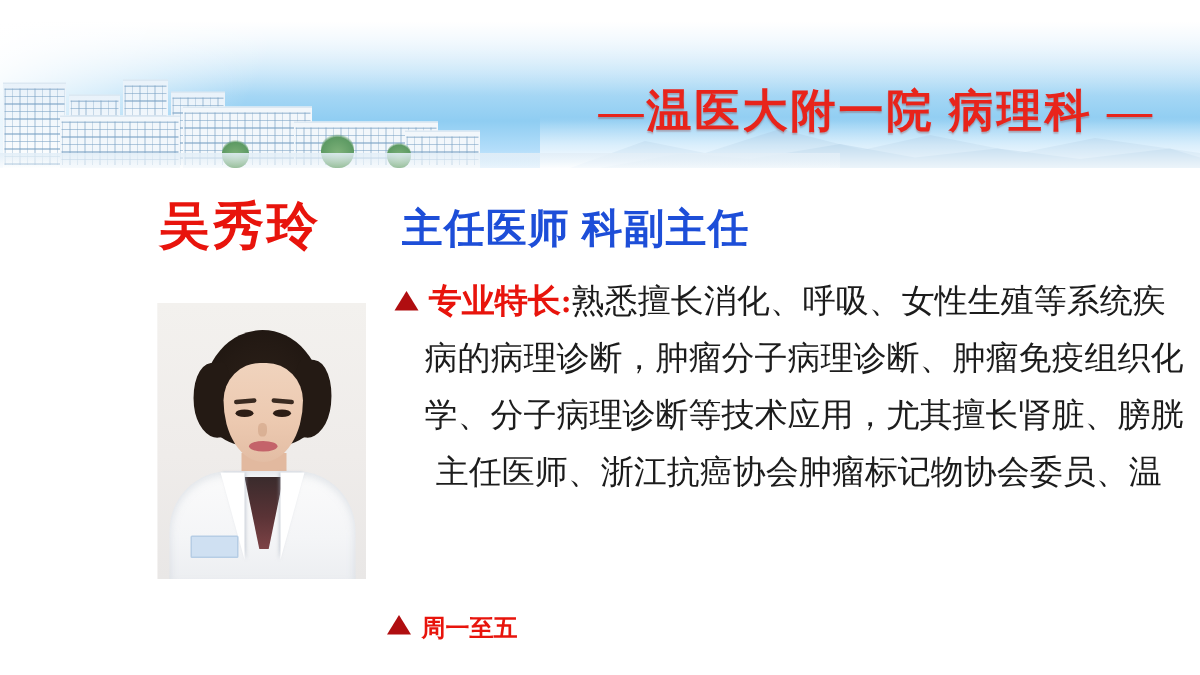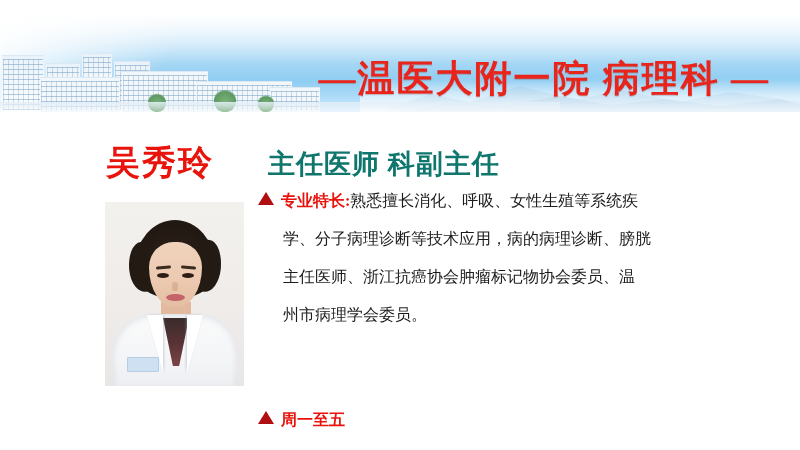--- a/index.html
+++ b/index.html
@@ -94,52 +94,52 @@
     left: 360px; bottom: 0; width: 440px; height: 34px;
     background: linear-gradient(to bottom, rgba(255,255,255,0) 0%, rgba(255,255,255,0.55) 55%, rgba(255,255,255,0.85) 100%);
   }
 
   #banner-title {
     position: absolute;
     right: 30px;
     top: 40px;
     font-family: "Liberation Serif", "DejaVu Serif", serif;
     font-weight: bold;
-    font-size: 37px;
+    font-size: 30px;
     letter-spacing: 2px;
     color: #e8241b;
     white-space: nowrap;
     text-shadow: 0 1px 1px rgba(120,10,0,0.25);
   }
 
   
   #name-row {
     position: absolute;
     left: 0;
-    top: 140px;
+    top: 128px;
     width: 800px;
     height: 48px;
   }
   #doctor-name {
     position: absolute;
     left: 106px;
     top: 0;
     font-size: 34px;
     font-weight: bold;
     color: #e8140c;
     letter-spacing: 2px;
     font-family: "Liberation Serif", "DejaVu Serif", serif;
   }
   #doctor-title {
     position: absolute;
     left: 268px;
     top: 6px;
     font-size: 27px;
     font-weight: bold;
-    color: #0f766e;
+    color: #1d4ed8;
     letter-spacing: 1px;
     font-family: "Liberation Serif", "DejaVu Serif", serif;
   }
 
   
   #photo-frame {
     position: absolute;
     left: 105px;
     top: 202px;
     width: 139px;
@@ -269,24 +269,25 @@
   #bio-block {
     position: absolute;
     left: 258px;
     top: 182px;
     width: 524px;
   }
   .bio-line {
     position: relative;
     height: 38px;
     line-height: 38px;
-    font-size: 16px;
+    font-size: 22px;
     color: #1c1c1c;
     font-family: "Liberation Serif", "DejaVu Serif", serif;
     white-space: nowrap;
+    text-align: center;
   }
   .bio-line.indent { padding-left: 25px; }
   .tri {
     display: inline-block;
     width: 0; height: 0;
     border-left: 8px solid transparent;
     border-right: 8px solid transparent;
     border-bottom: 13px solid #b00e10;
     vertical-align: 1px;
     margin-right: 7px;
@@ -378,20 +379,20 @@
   <div id="inner-shirt"></div>
   <div class="lapel" id="lapel-l"></div>
   <div class="lapel" id="lapel-r"></div>
   <div id="badge"></div>
 </div>
 
 <div id="bio-block">
   <div class="bio-line">
     <span class="tri"></span><span class="label-red">专业特长:</span><span>熟悉擅长消化、呼吸、女性生殖等系统疾</span>
   </div>
-  <div class="bio-line indent"><span>学、分子病理诊断等技术应用，病的病理诊断、膀胱</span></div>
+  <div class="bio-line indent"><span>病的病理诊断，肿瘤分子病理诊断、肿瘤免疫组织化</span></div>
+  <div class="bio-line indent"><span>学、分子病理诊断等技术应用，尤其擅长肾脏、膀胱</span></div>
   <div class="bio-line indent"><span>主任医师、浙江抗癌协会肿瘤标记物协会委员、温</span></div>
-  <div class="bio-line indent"><span>州市病理学会委员。</span></div>
 </div>
 
 <div id="schedule-row">
   <span class="tri"></span><span>周一至五</span>
 </div>
 
 </body></html>

